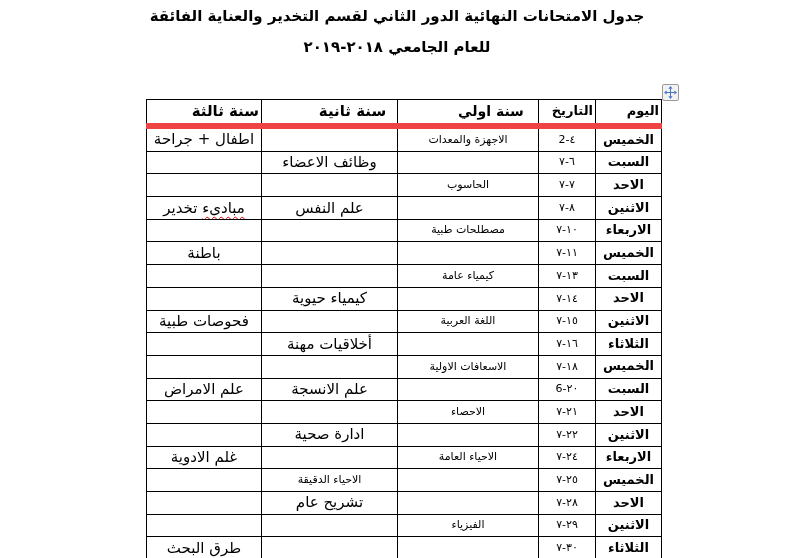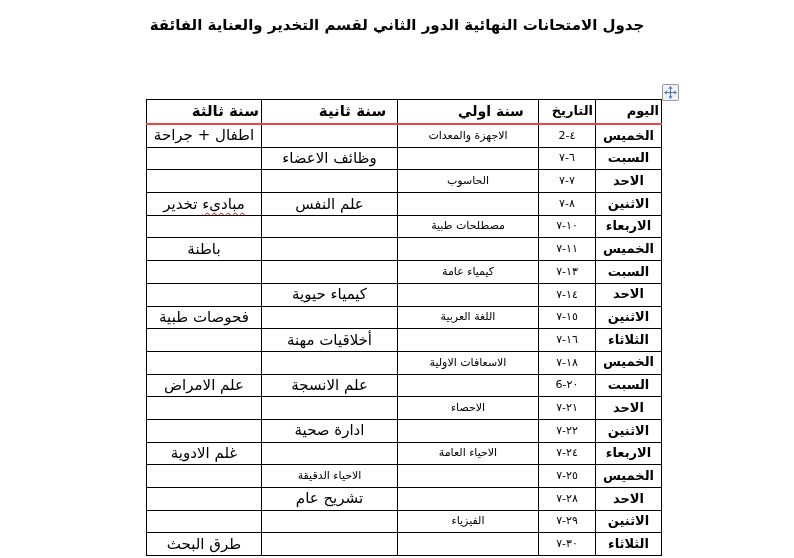--- a/index.html
+++ b/index.html
@@ -10,21 +10,21 @@
     font-family: "DejaVu Sans", sans-serif;
     color: #000000;
   }
   .page { position: relative; width: 794px; height: 558px; background:#fff; }
 
   .doc-title {
     position: absolute; left: 0; width: 794px;
     text-align: center; direction: rtl;
     font-weight: bold; font-size: 15px; white-space: nowrap;
   }
-  .doc-title.line1 { top: 16px; }
+  .doc-title.line1 { top: 7px; }
   .doc-title.line2 { top: 38px; }
 
   .move-handle {
     position: absolute; left: 662px; top: 84px;
     width: 17px; height: 17px; box-sizing: border-box;
     background: #f2f2f2; border: 1px solid #9a9a9a; border-radius: 2px;
     display: flex; align-items: center; justify-content: center;
     padding: 0; cursor: move;
   }
   .move-handle svg { display: block; }
@@ -33,21 +33,21 @@
     position: absolute; left: 146px; top: 99px;
     width: 515px; table-layout: fixed;
     border-collapse: collapse; direction: rtl;
   }
   .exam th, .exam td {
     border: 1px solid #000;
     text-align: center; vertical-align: middle;
     padding: 0 2px; line-height: 1.12;
     overflow: hidden; white-space: nowrap;
   }
-  .exam thead th { height: 23px; border-bottom: 2px solid #ef4444; font-weight: bold; padding-left: 48px; }
+  .exam thead th { height: 23px; border-bottom: 6px solid #ef4444; font-weight: bold; padding-left: 48px; }
   .exam tbody td { height: 21.7px; }
 
   .h-day, .h-date { font-size: 13px; }
   .h-year1 { font-size: 14px; margin-top: 28px; }
   .h-year2, .h-year3 { font-size: 15px; }
 
   .col-day  { font-weight: bold; font-size: 13px; }
   .col-date { font-size: 11px; }
   .col-year1 { font-size: 11px; }
   .col-year2, .col-year3 { font-size: 15px; font-weight: normal; }
@@ -59,20 +59,21 @@
     text-underline-offset: 3px;
     text-decoration-skip-ink: none;
   }
 </style>
 </head>
 <body>
 
 <div class="page">
 
   <div class="doc-title line1">جدول الامتحانات النهائية الدور الثاني  لقسم التخدير والعناية الفائقة</div>
+  <div class="doc-title line2">للعام الجامعي ٢٠١٨-٢٠١٩</div>
 
   <button class="move-handle" title="">
     <span>
       <svg width="13" height="13" viewBox="0 0 13 13" aria-hidden="true">
         <g fill="#4472c4">
           <rect x="6" y="2.6" width="1" height="7.8"></rect>
           <rect x="2.6" y="6" width="7.8" height="1"></rect>
           <polygon points="6.5,0 4.4,2.7 8.6,2.7"></polygon>
           <polygon points="6.5,13 4.4,10.3 8.6,10.3"></polygon>
           <polygon points="0,6.5 2.7,4.4 2.7,8.6"></polygon>

